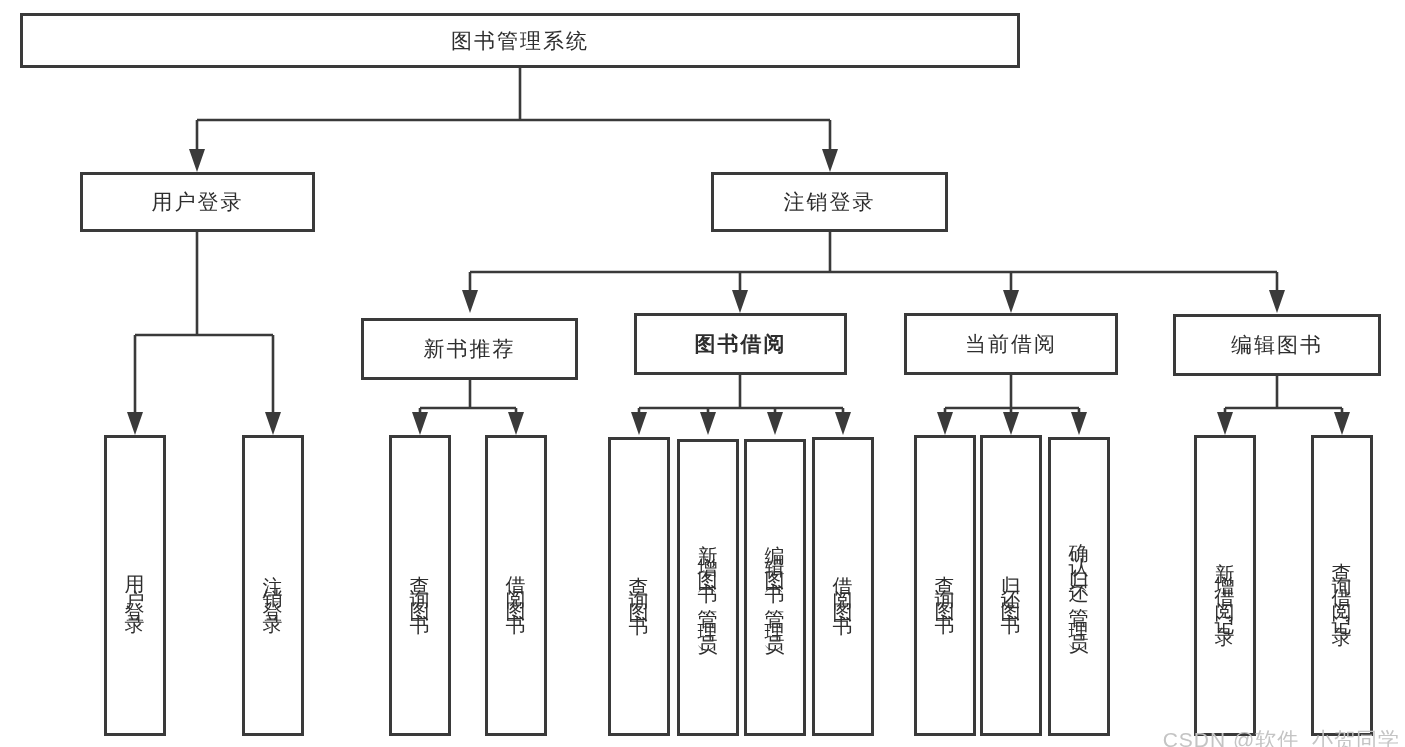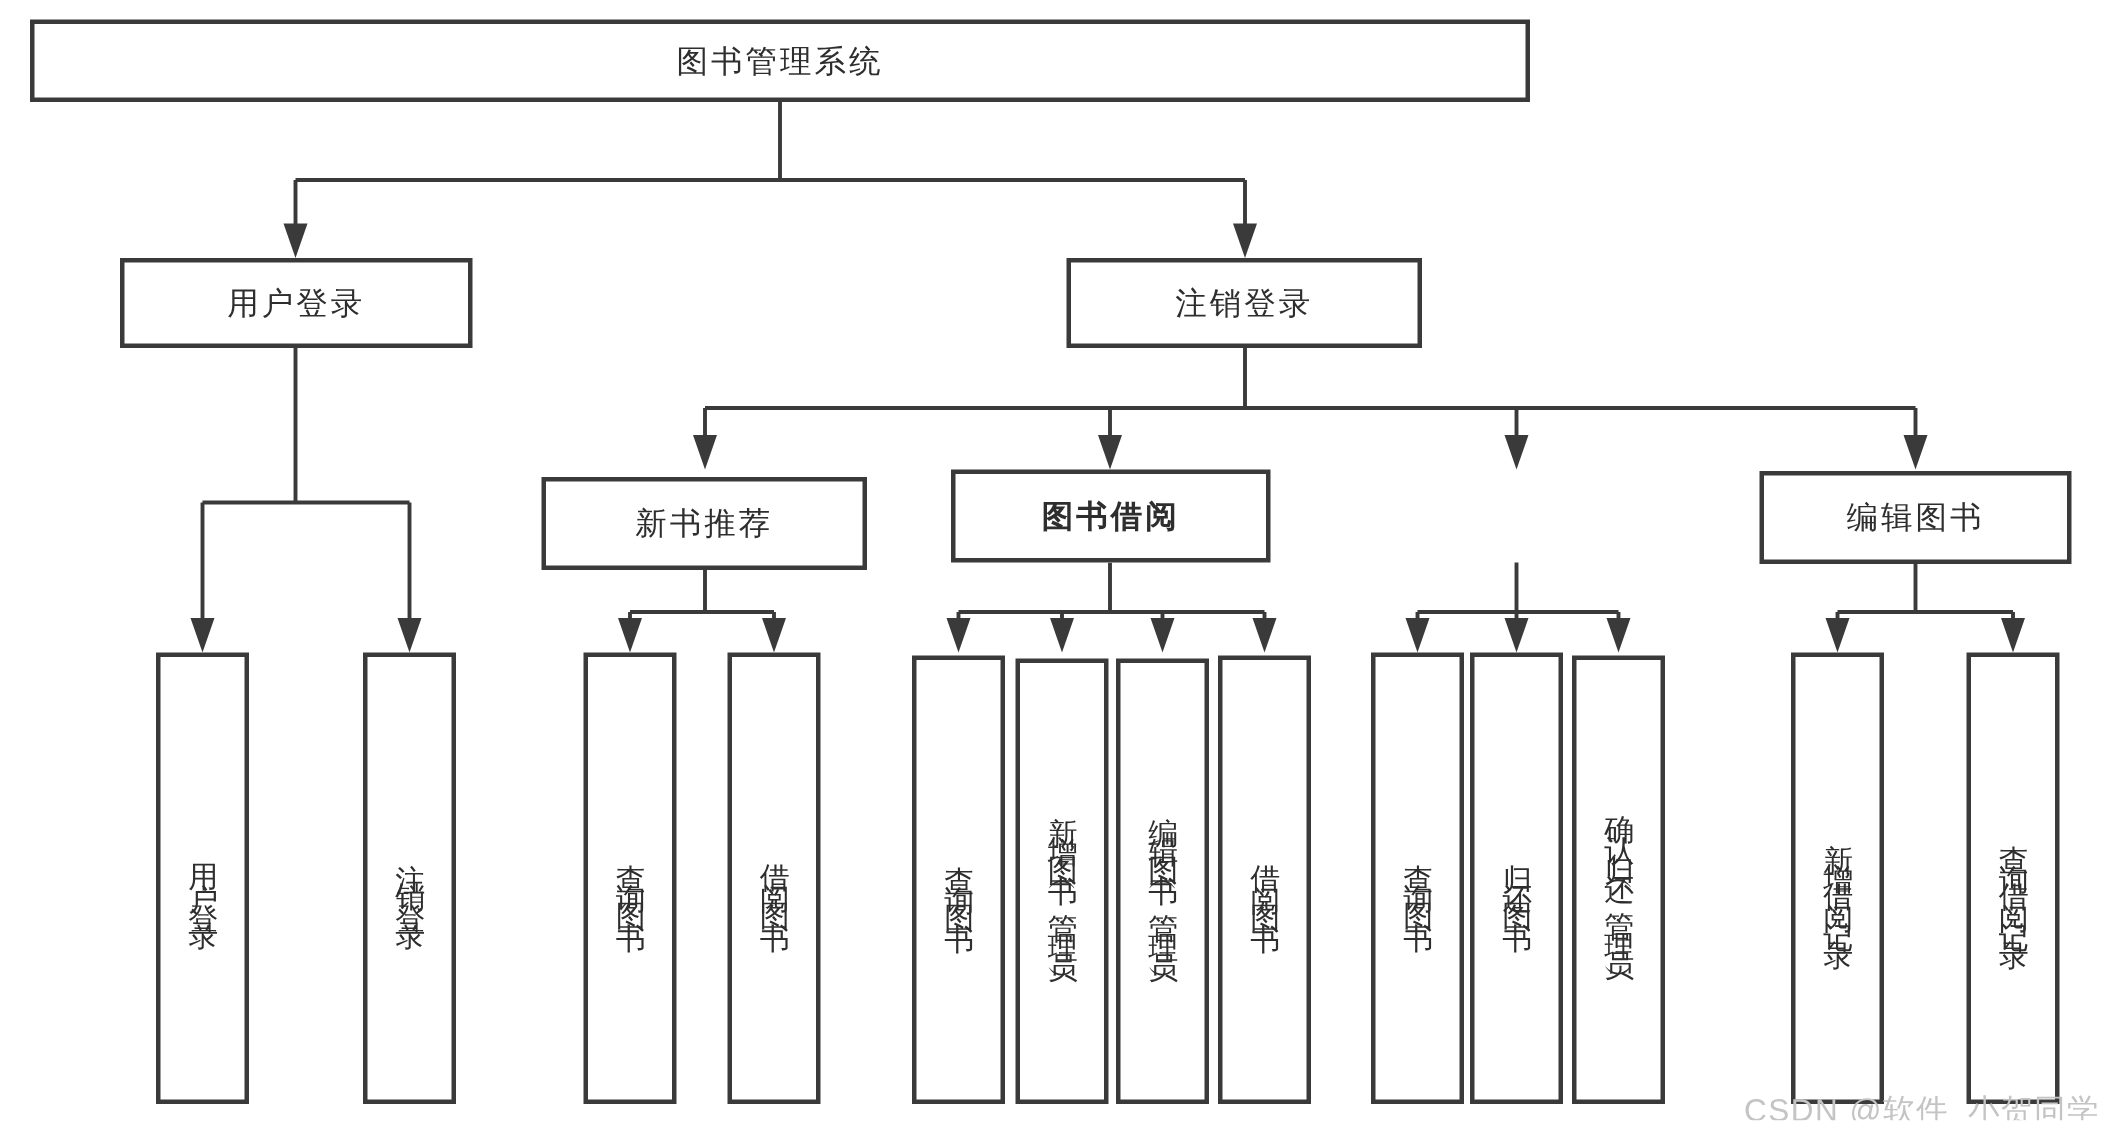--- a/index.html
+++ b/index.html
@@ -135,20 +135,21 @@
     </g>
   </svg>
 
   <div class="node hnode" style="left:20px; top:13px; width:1000px; height:55px;">图书管理系统</div>
 
   <div class="node hnode" style="left:80px; top:172px; width:235px; height:60px;">用户登录</div>
   <div class="node hnode" style="left:711px; top:172px; width:237px; height:60px;">注销登录</div>
 
   <div class="node hnode" style="left:361px; top:318px; width:217px; height:62px;">新书推荐</div>
   <div class="node hnode" style="left:634px; top:313px; width:213px; height:62px;font-weight:bold;">图书借阅</div>
+  <div class="node hnode" style="left:904px; top:313px; width:214px; height:62px;">当前借阅</div>
   <div class="node hnode" style="left:1173px; top:314px; width:208px; height:62px;">编辑图书</div>
 
   <div class="node leaf" style="left:104px; top:435px; width:62px; height:301px;">用户登录</div>
   <div class="node leaf" style="left:242px; top:435px; width:62px; height:301px;">注销登录</div>
 
   <div class="node leaf" style="left:389px; top:435px; width:62px; height:301px;">查询图书</div>
   <div class="node leaf" style="left:485px; top:435px; width:62px; height:301px;">借阅图书</div>
 
   <div class="node leaf" style="left:608px; top:437px; width:62px; height:299px;">查询图书</div>
   <div class="node leaf" style="left:677px; top:439px; width:62px; height:297px;">新增图书（管理员）</div>

